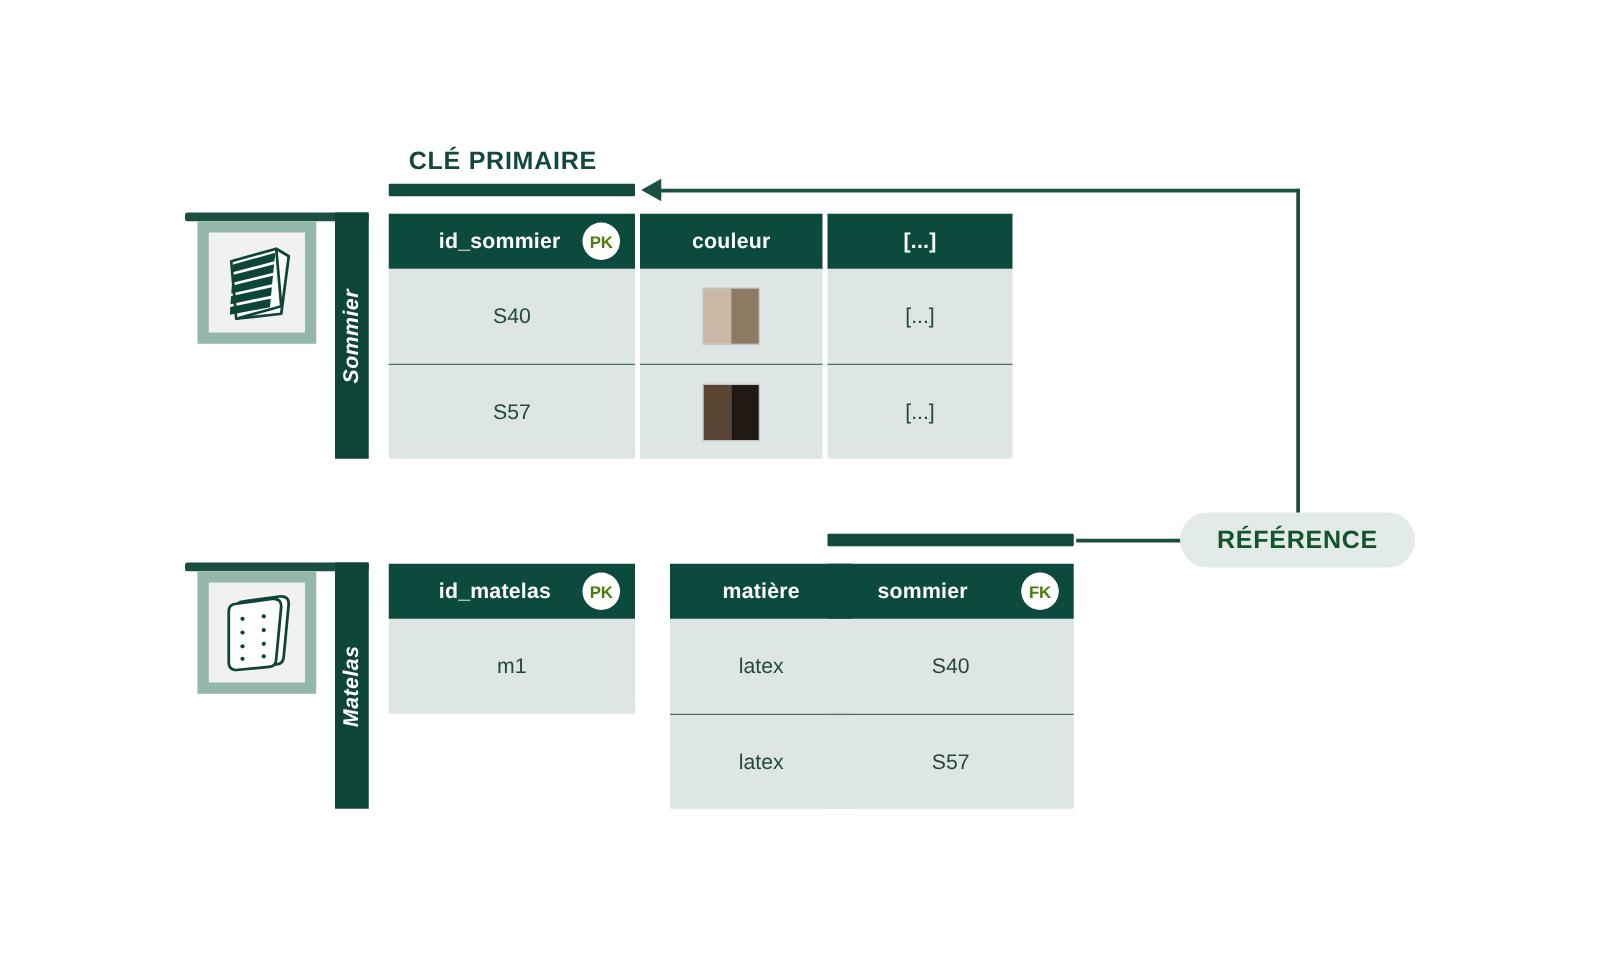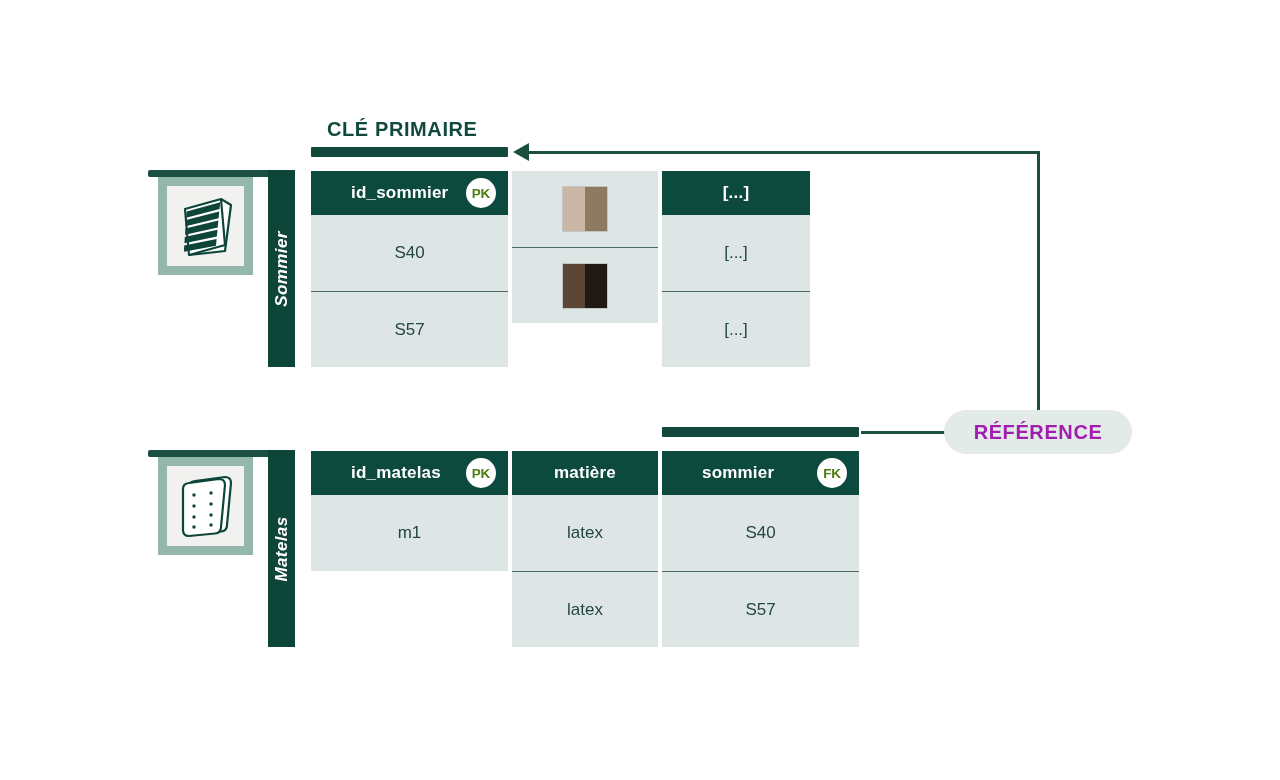--- a/index.html
+++ b/index.html
@@ -162,21 +162,21 @@
 
   
   .ref-pill {
     position: absolute;
     background: #e2ebe7;
     border-radius: 22px;
     height: 44px;
     display: flex;
     align-items: center;
     justify-content: center;
-    color: #a21caf;
+    color: #14532d;
     font-size: 20px;
     font-weight: bold;
     letter-spacing: 0.6px;
     padding: 1px 26px;
     box-sizing: border-box;
   }
 </style>
 </head>
 <body>
 
@@ -223,20 +223,23 @@
       <div class="tcol" style="left:311px; top:171px; width:197px;">
         <div class="thead with-badge">
           <span>id_sommier</span>
           <span class="badge">PK</span>
         </div>
         <div class="tcell">S40</div>
         <div class="tcell">S57</div>
       </div>
 
       <div class="tcol" style="left:512px; top:171px; width:146px;">
+        <div class="thead">
+          <span>couleur</span>
+        </div>
         <div class="tcell">
           <span class="swatch">
             <span id="sw0l" style="background: rgb(203, 183, 165);"></span>
             <span id="sw0r" style="background: rgb(140, 122, 97);"></span>
           </span>
         </div>
         <div class="tcell">
           <span class="swatch">
             <span id="sw1l" style="background: rgb(91, 69, 52);"></span>
             <span id="sw1r" style="background: rgb(33, 25, 19);"></span>
@@ -289,21 +292,21 @@
     <div class="tbl">
 
       <div class="tcol" style="left:311px; top:451px; width:197px;">
         <div class="thead with-badge">
           <span>id_matelas</span>
           <span class="badge">PK</span>
         </div>
         <div class="tcell">m1</div>
       </div>
 
-      <div class="tcol" style="left:512px; top:451px; width:146px;">
+      <div class="tcol" style="left:536px; top:451px; width:146px;">
         <div class="thead">
           <span>matière</span>
         </div>
         <div class="tcell">latex</div>
         <div class="tcell">latex</div>
       </div>
 
       <div class="tcol" style="left:662px; top:451px; width:197px;">
         <div class="thead with-badge">
           <span>sommier</span>

